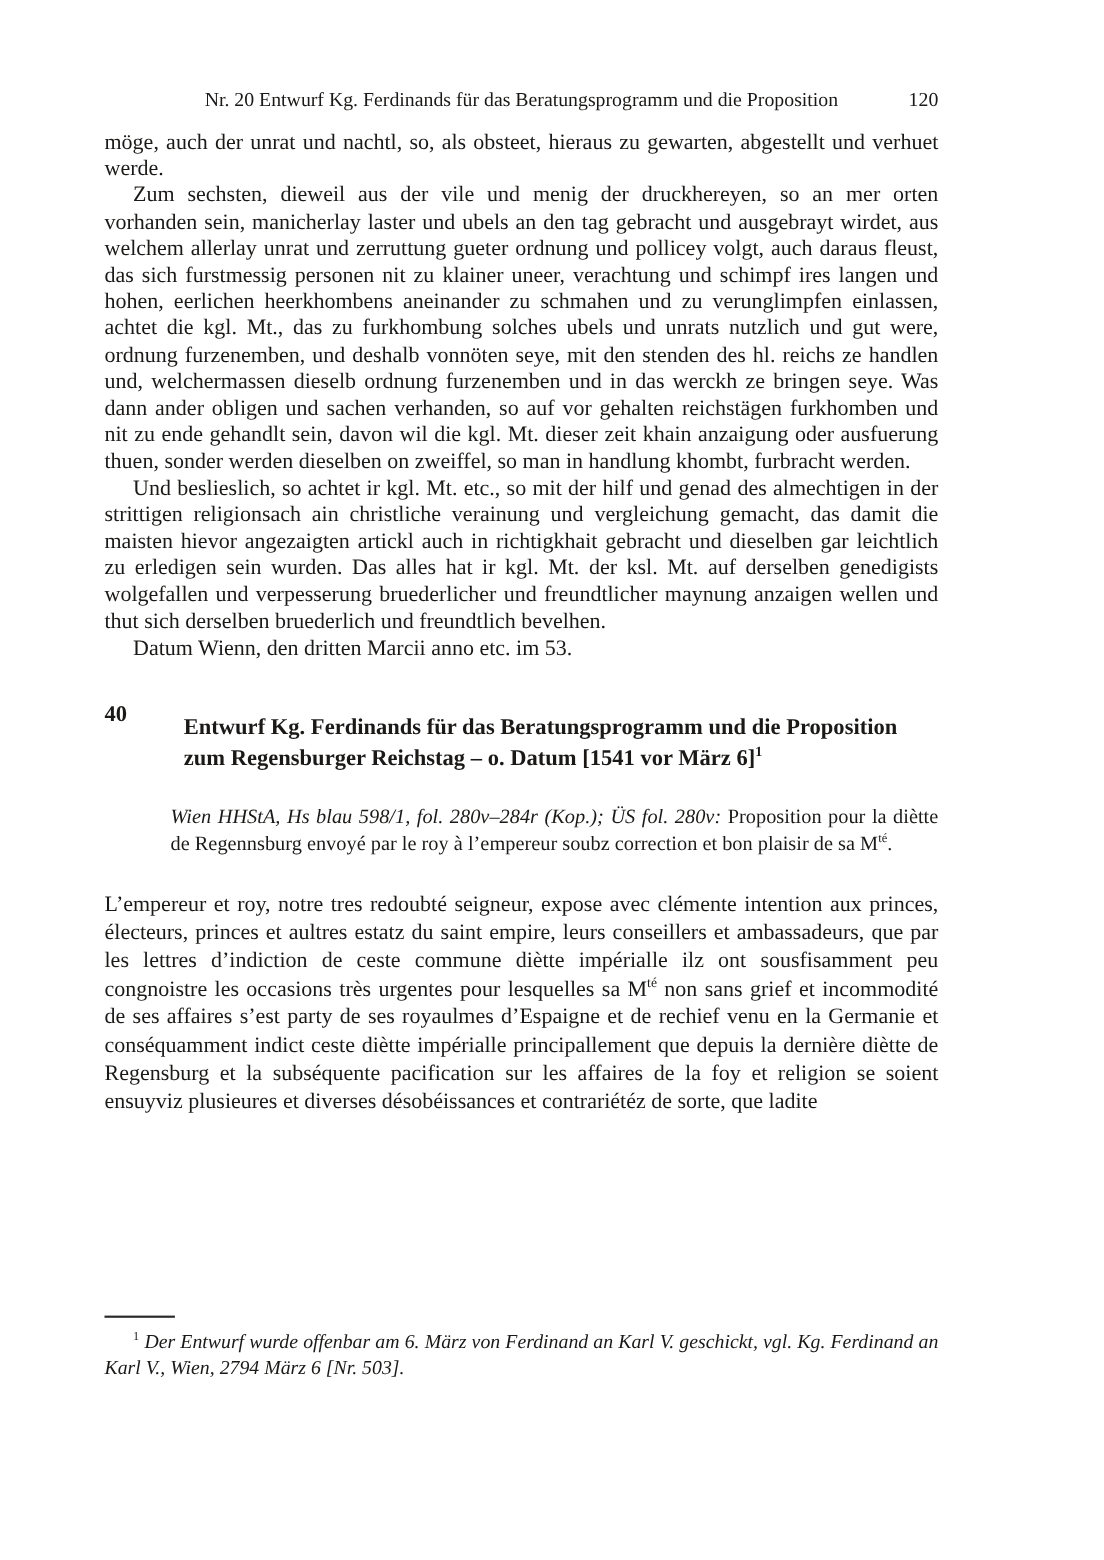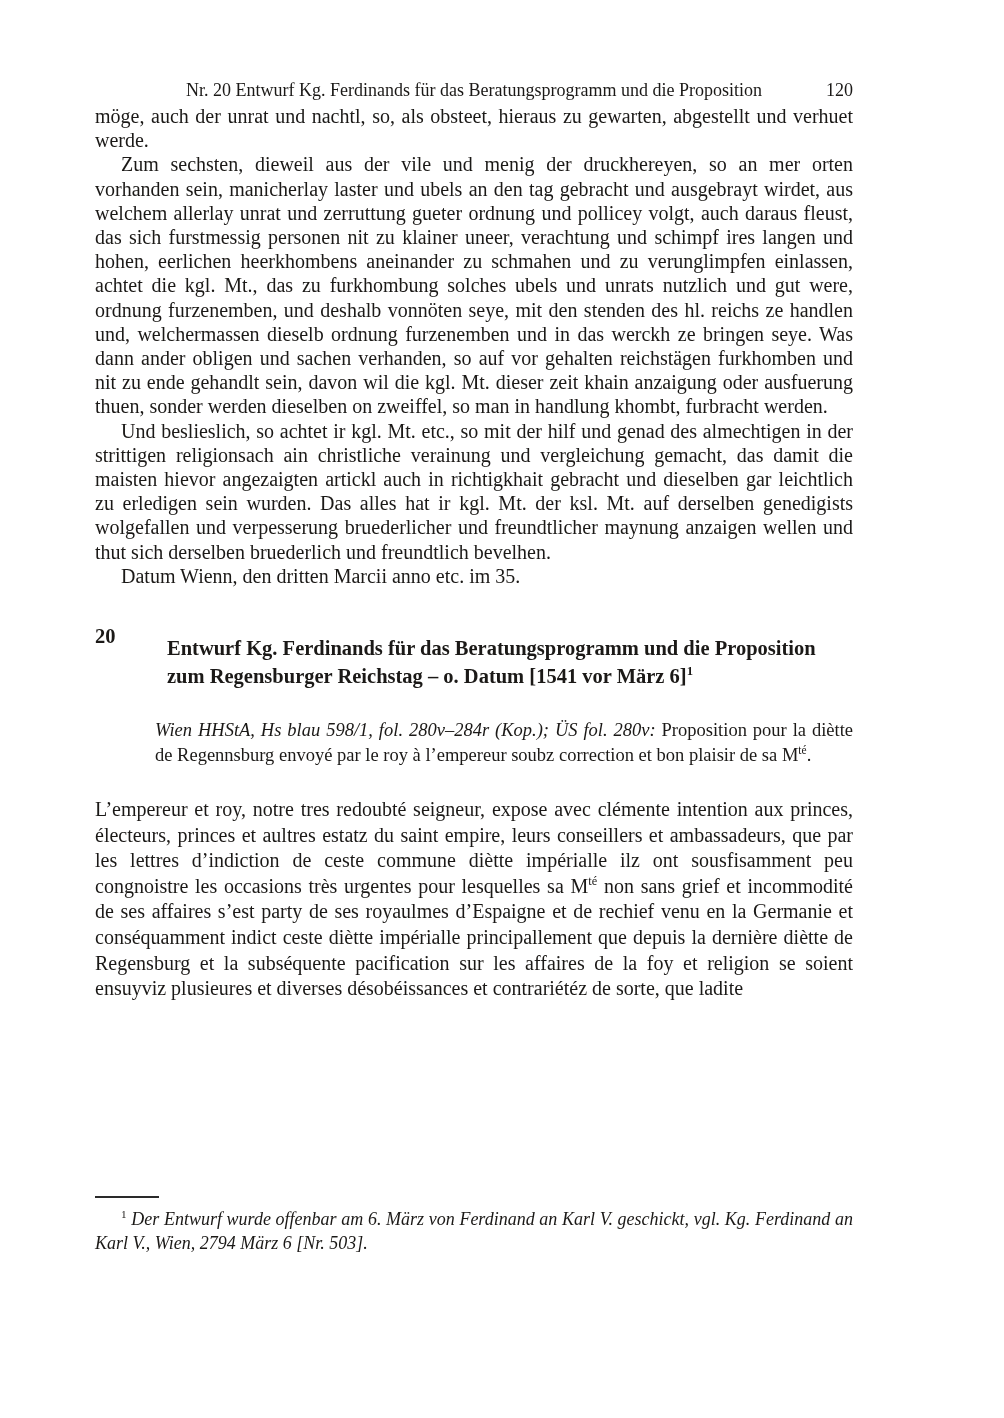--- a/index.html
+++ b/index.html
@@ -21,21 +21,21 @@
     left: 95px;
     top: 78px;
     width: 758px;
   }
   .running-header {
     position: relative;
     display: flex;
     justify-content: center;
     font-size: 18px;
     line-height: 24px;
-    margin-bottom: 2px;
+    margin-bottom: 15px;
     white-space: nowrap;
   }
   .page-number {
     position: absolute;
     right: 0;
     top: 0;
   }
   p.body {
     margin: 0;
     font-size: 20px;
@@ -112,24 +112,24 @@
   <div class="content">
 
     <div class="running-header">
       <span class="running-title">Nr. 20 Entwurf Kg. Ferdinands für das Beratungsprogramm und die Proposition</span>
       <span class="page-number">120</span>
     </div>
 
     <p class="body">möge, auch der unrat und nachtl, so, als obsteet, hieraus zu gewarten, abgestellt und verhuet werde.</p>
     <p class="body ind">Zum sechsten, dieweil aus der vile und menig der druckhereyen, so an mer orten vorhanden sein, manicherlay laster und ubels an den tag gebracht und ausgebrayt wirdet, aus welchem allerlay unrat und zerruttung gueter ordnung und pollicey volgt, auch daraus fleust, das sich furstmessig personen nit zu klainer uneer, verachtung und schimpf ires langen und hohen, eerlichen heerkhombens aneinander zu schmahen und zu verunglimpfen einlassen, achtet die kgl. Mt., das zu furkhombung solches ubels und unrats nutzlich und gut were, ordnung furzenemben, und deshalb vonnöten seye, mit den stenden des hl. reichs ze handlen und, welchermassen dieselb ordnung furzenemben und in das werckh ze bringen seye. Was dann ander obligen und sachen verhanden, so auf vor gehalten reichstägen furkhomben und nit zu ende gehandlt sein, davon wil die kgl. Mt. dieser zeit khain anzaigung oder ausfuerung thuen, sonder werden dieselben on zweiffel, so man in handlung khombt, furbracht werden.</p>
     <p class="body ind">Und beslieslich, so achtet ir kgl. Mt. etc., so mit der hilf und genad des almechtigen in der strittigen religionsach ain christliche verainung und vergleichung gemacht, das damit die maisten hievor angezaigten artickl auch in richtigkhait gebracht und dieselben gar leichtlich zu erledigen sein wurden. Das alles hat ir kgl. Mt. der ksl. Mt. auf derselben genedigists wolgefallen und verpesserung bruederlicher und freundtlicher maynung anzaigen wellen und thut sich derselben bruederlich und freundtlich bevelhen.</p>
-    <p class="body ind">Datum Wienn, den dritten Marcii anno etc. im 35.</p>
+    <p class="body ind">Datum Wienn, den dritten Marcii anno etc. im 53.</p>
 
     <div class="doc-heading">
-      <span class="doc-number">20</span>
+      <span class="doc-number">40</span>
       <h2 class="doc-title"><span>Entwurf Kg. Ferdinands für das Beratungsprogramm und die Proposition zum Regensburger Reichstag – o. Datum [1541 vor März 6]</span><sup>1</sup></h2>
     </div>
 
     <p class="source-note"><em>Wien HHStA, Hs blau 598/1, fol. 280v–284r (Kop.); ÜS fol. 280v:</em> <span>Proposition pour la diètte de Regennsburg envoyé par le roy à l’empereur soubz correction et bon plaisir de sa M</span><sup>té</sup><span>.</span></p>
 
     <p class="body french"><span>L’empereur et roy, notre tres redoubté seigneur, expose avec clémente intention aux princes, électeurs, princes et aultres estatz du saint empire, leurs conseillers et ambassadeurs, que par les lettres d’indiction de ceste commune diètte impérialle ilz ont sousfisamment peu congnoistre les occasions très urgentes pour lesquelles sa M</span><sup>té</sup><span> non sans grief et incommodité de ses affaires s’est party de ses royaulmes d’Espaigne et de rechief venu en la Germanie et conséquamment indict ceste diètte impérialle principallement que depuis la dernière diètte de Regensburg et la subséquente pacification sur les affaires de la foy et religion se soient ensuyviz plusieures et diverses désobéissances et contrariétéz de sorte, que ladite</span></p>
 
   </div>
 
   <div class="footnote-area">

